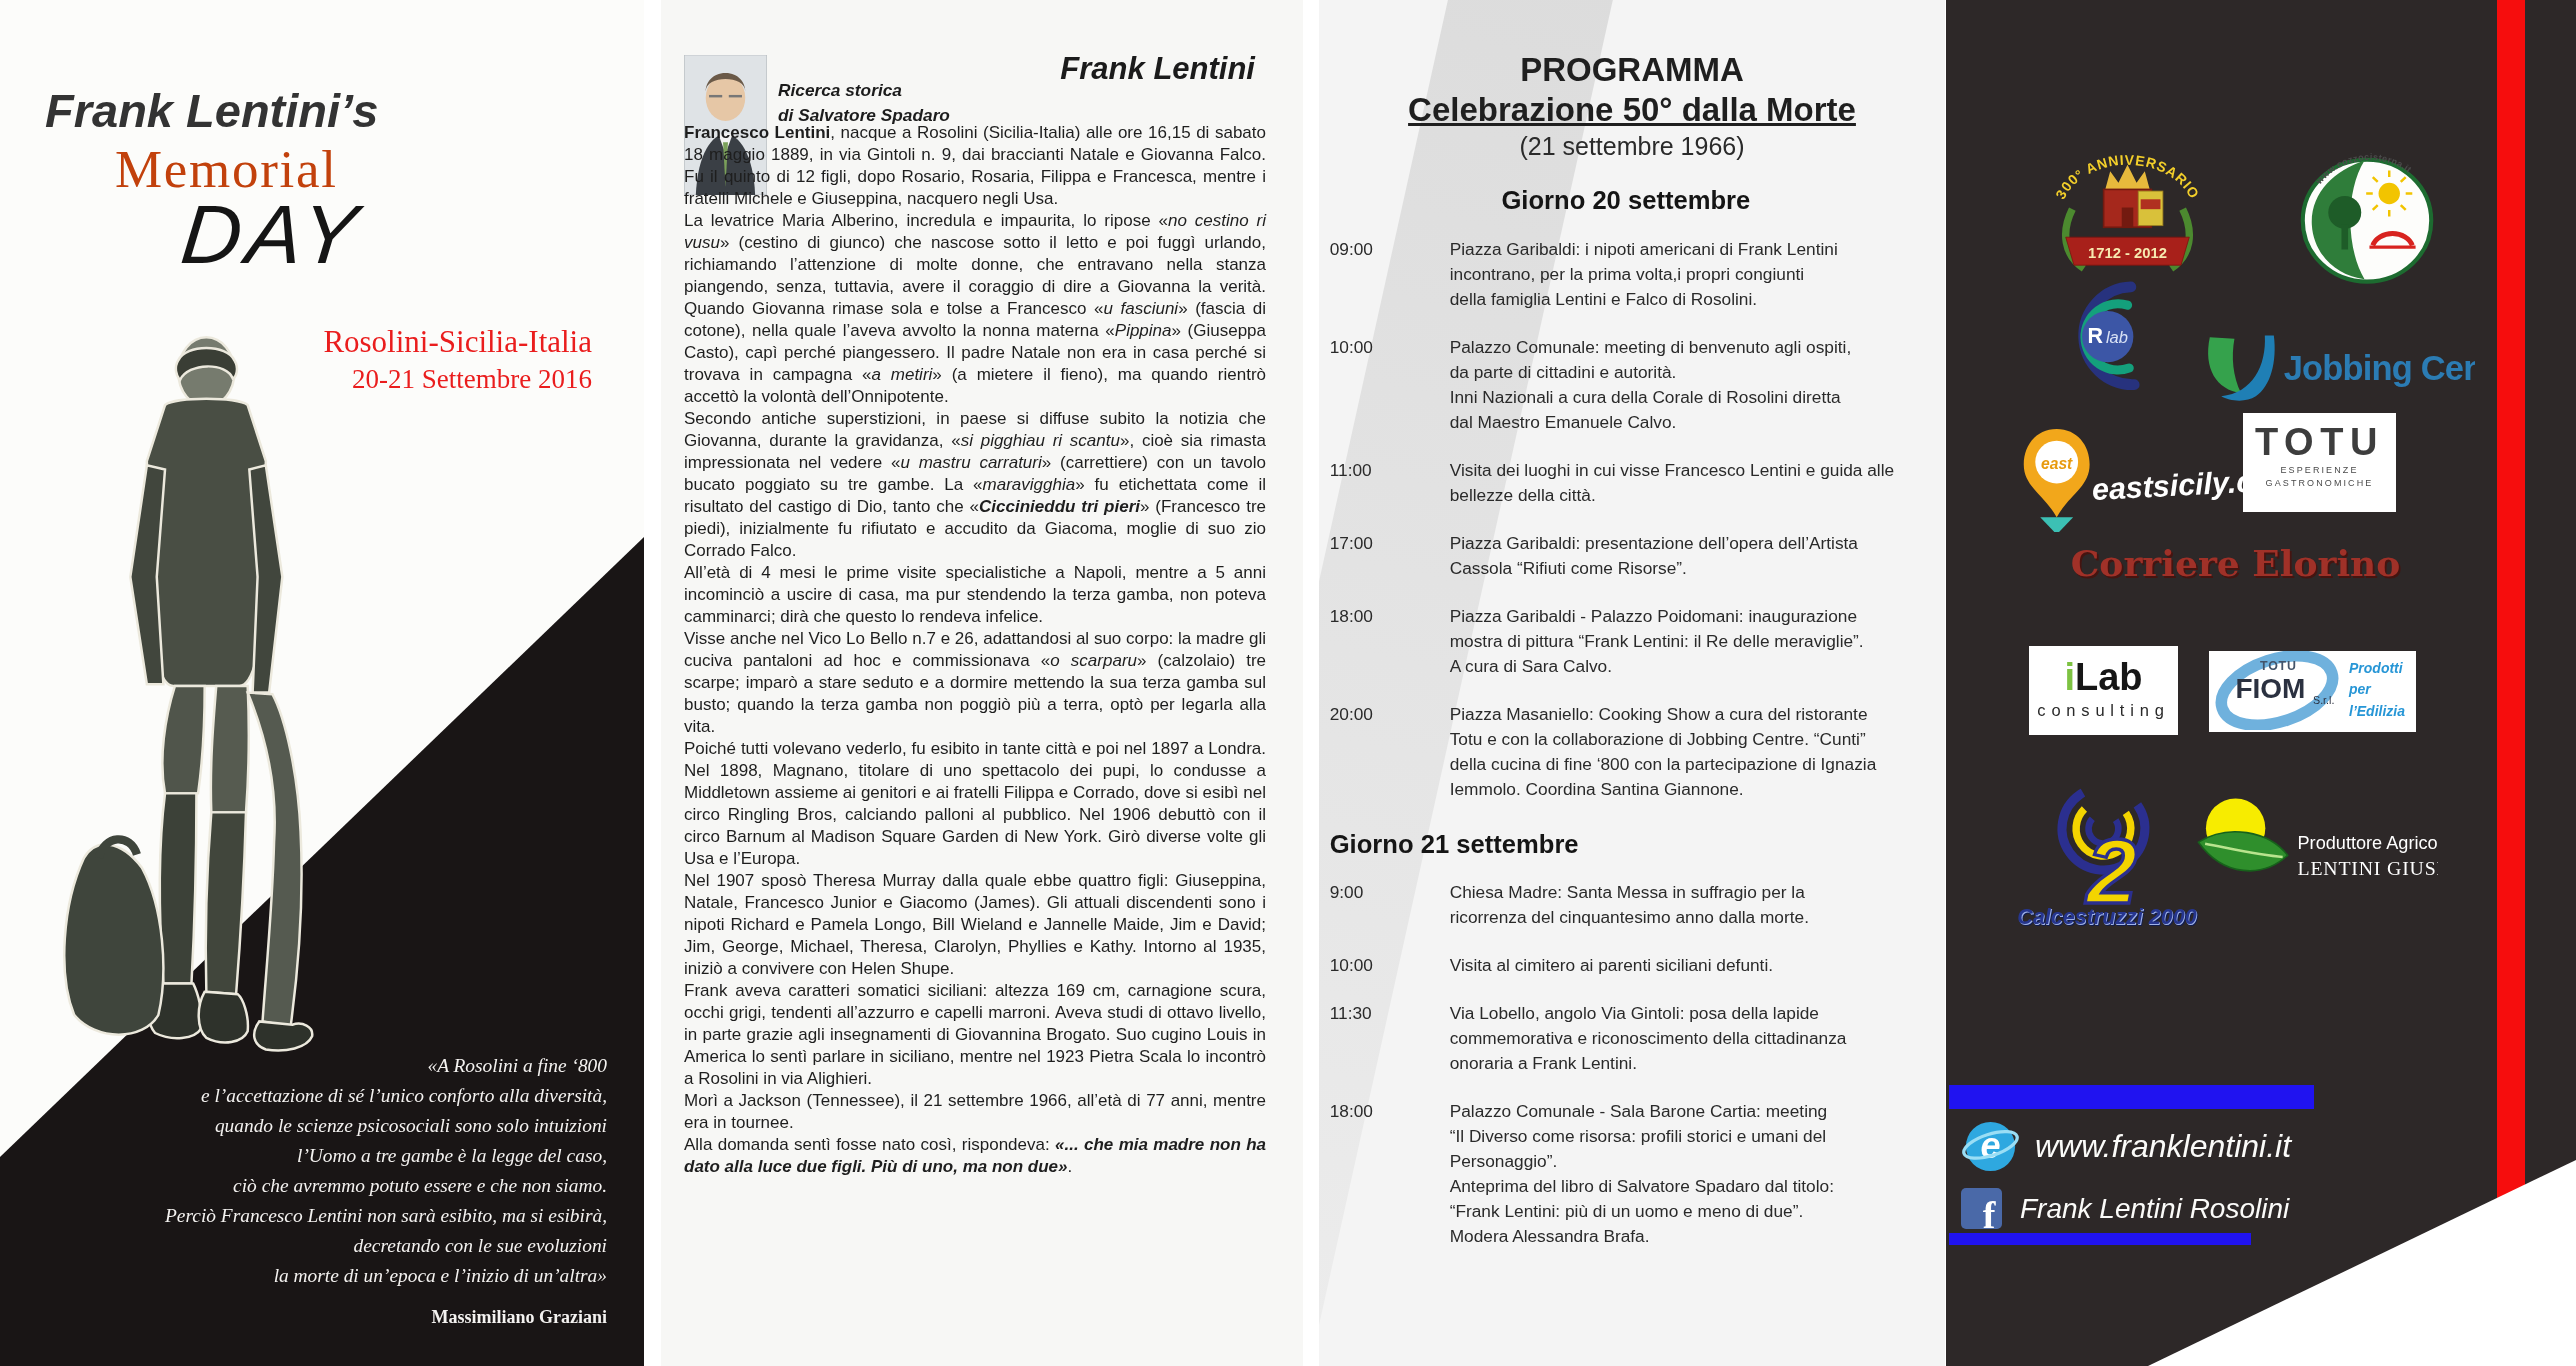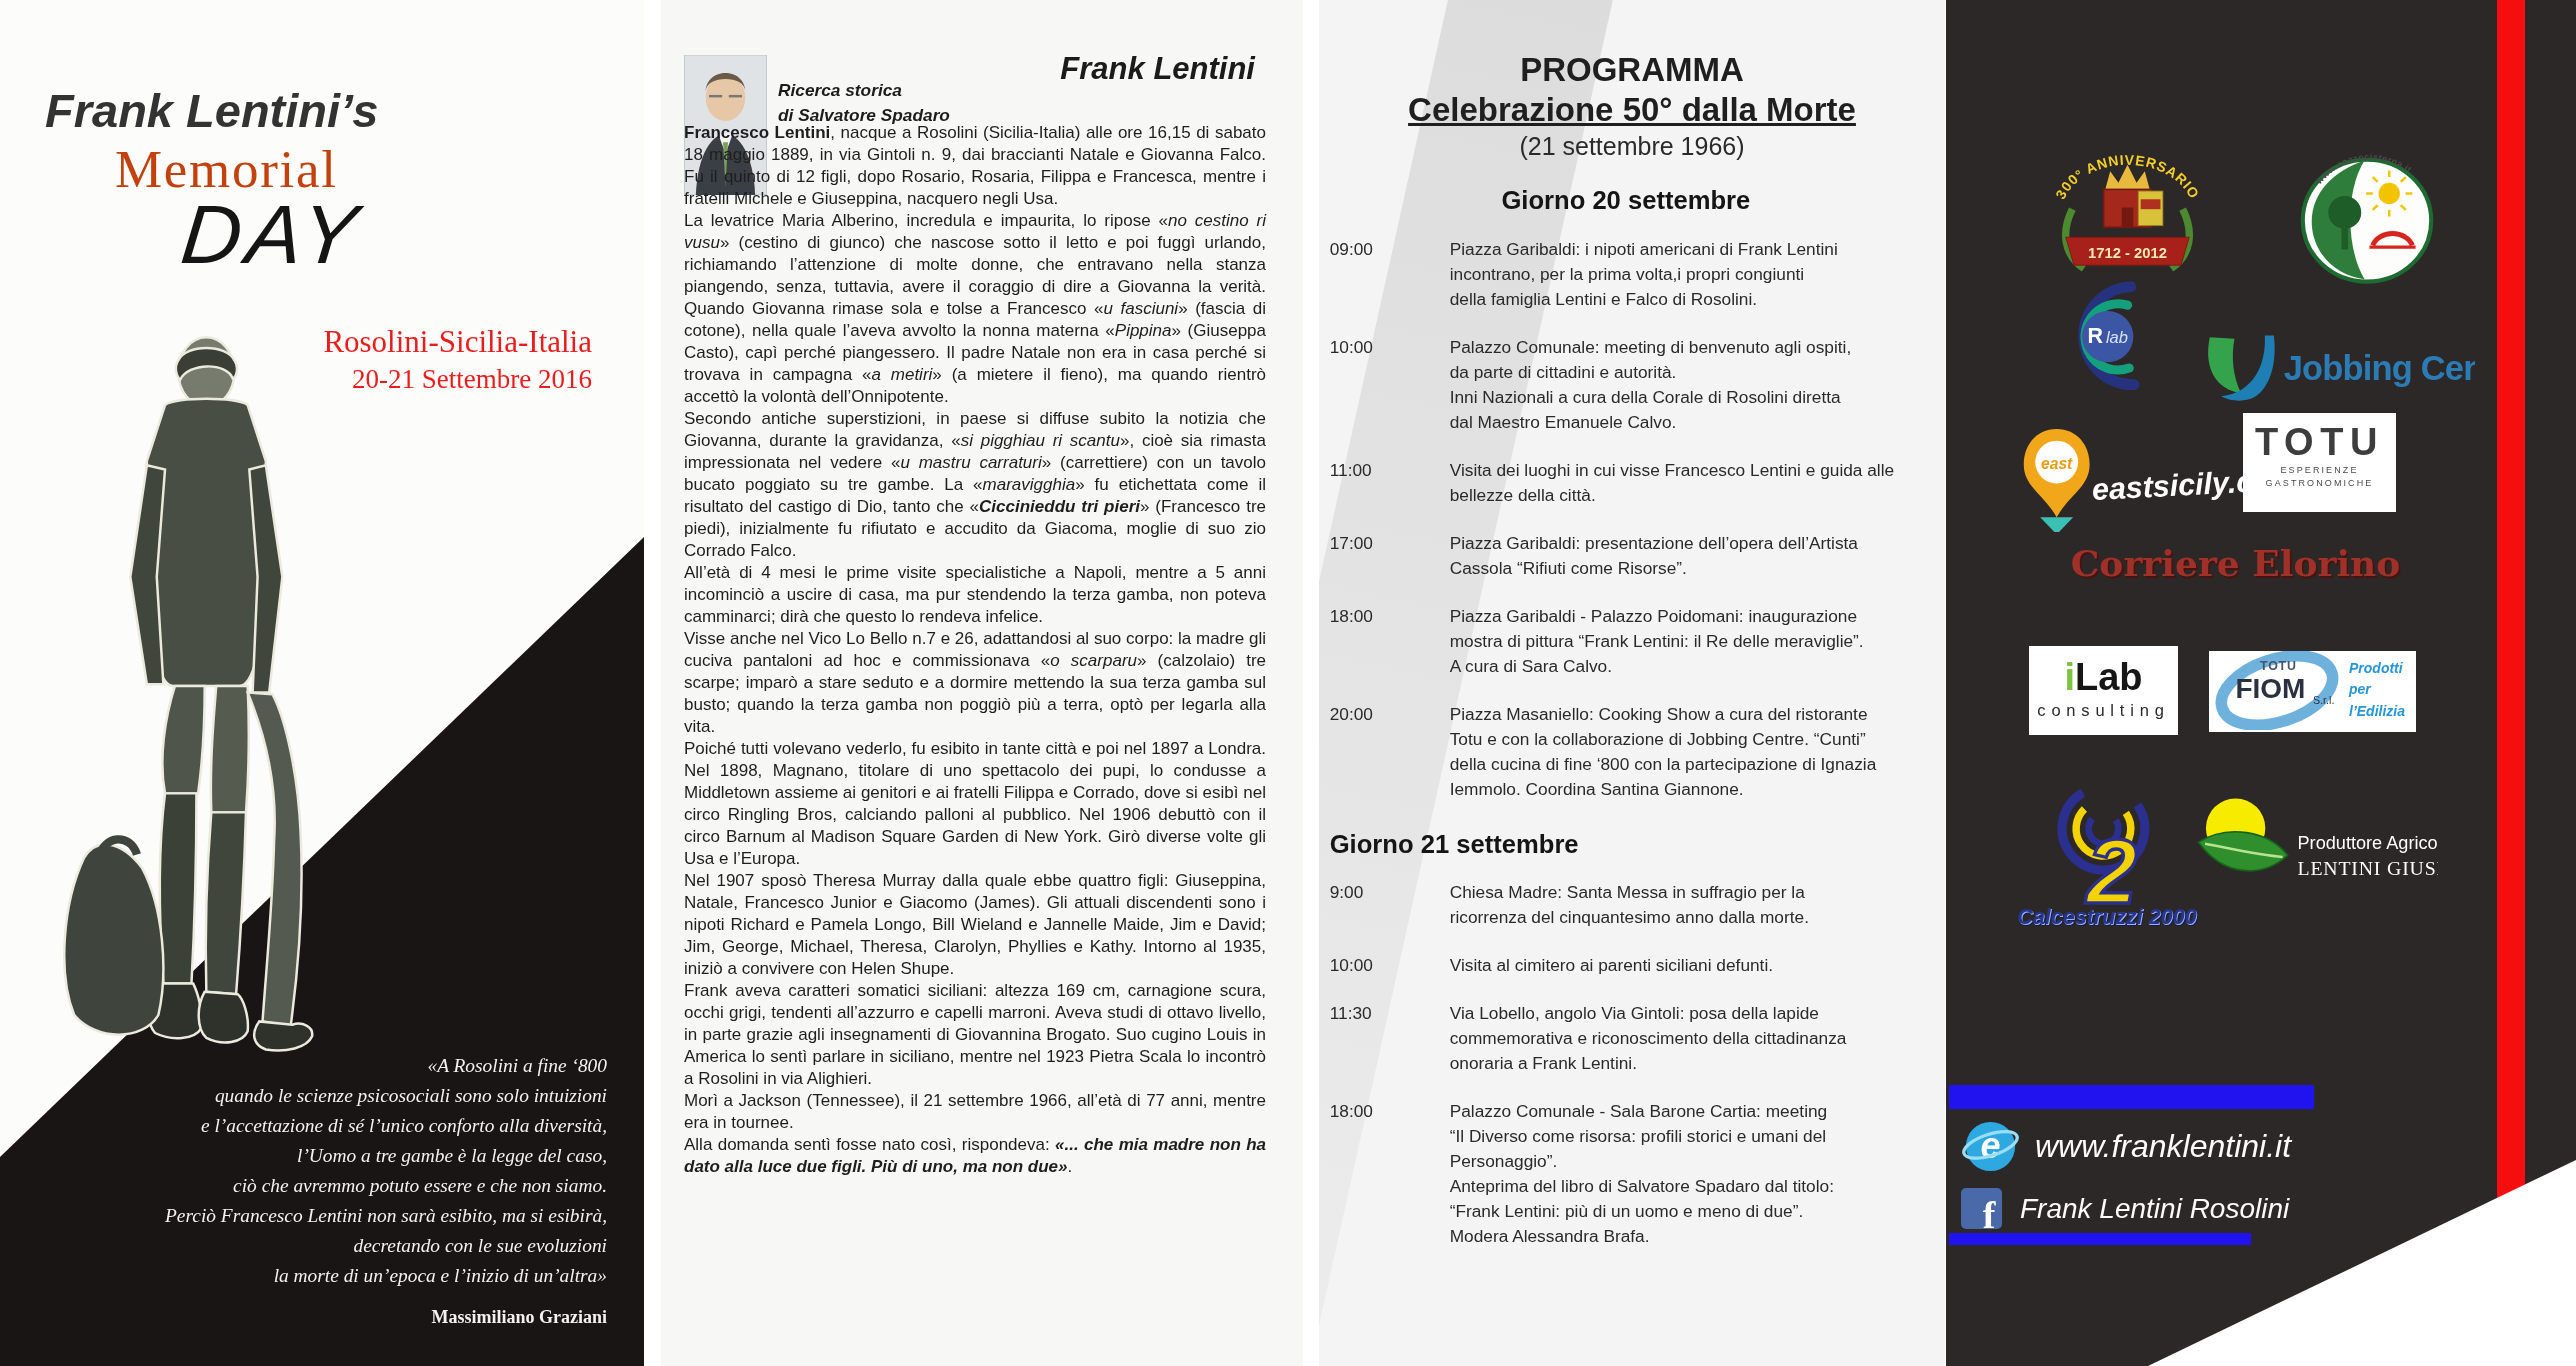--- a/index.html
+++ b/index.html
@@ -133,22 +133,22 @@
         <path d="M198,802 C188,820 188,846 200,858 C220,868 244,864 250,850 C252,830 244,810 238,805 Z" fill="#2e322b"></path>
         <path d="M264,838 C254,852 256,866 272,872 C296,876 322,870 328,856 C330,844 316,838 304,842 Z" fill="#2e322b"></path>
         <path d="M52,640 C26,696 20,780 40,830 C66,862 124,862 142,830 C154,778 148,700 122,652 C96,618 66,616 52,640 Z" fill="#3f453c"></path>
         <path d="M70,640 C76,612 108,610 116,636" fill="none" stroke="#3f453c" stroke-width="10"></path>
       </g>
     </svg>
 
     <div class="quote">
       <div id="quote-lines">
           <div class="quote-line">«A Rosolini a fine ‘800</div>
+          <div class="quote-line">e l’accettazione di sé l’unico conforto alla diversità,</div>
           <div class="quote-line">quando le scienze psicosociali sono solo intuizioni</div>
-          <div class="quote-line">e l’accettazione di sé l’unico conforto alla diversità,</div>
           <div class="quote-line">l’Uomo a tre gambe è la legge del caso,</div>
           <div class="quote-line">ciò che avremmo potuto essere e che non siamo.</div>
           <div class="quote-line">Perciò Francesco Lentini non sarà esibito, ma si esibirà,</div>
           <div class="quote-line">decretando con le sue evoluzioni</div>
           <div class="quote-line">la morte di un’epoca e l’inizio di un’altra»</div>
         </div>
       <div class="quote-author">Massimiliano Graziani</div>
     </div>
   </section>
 

